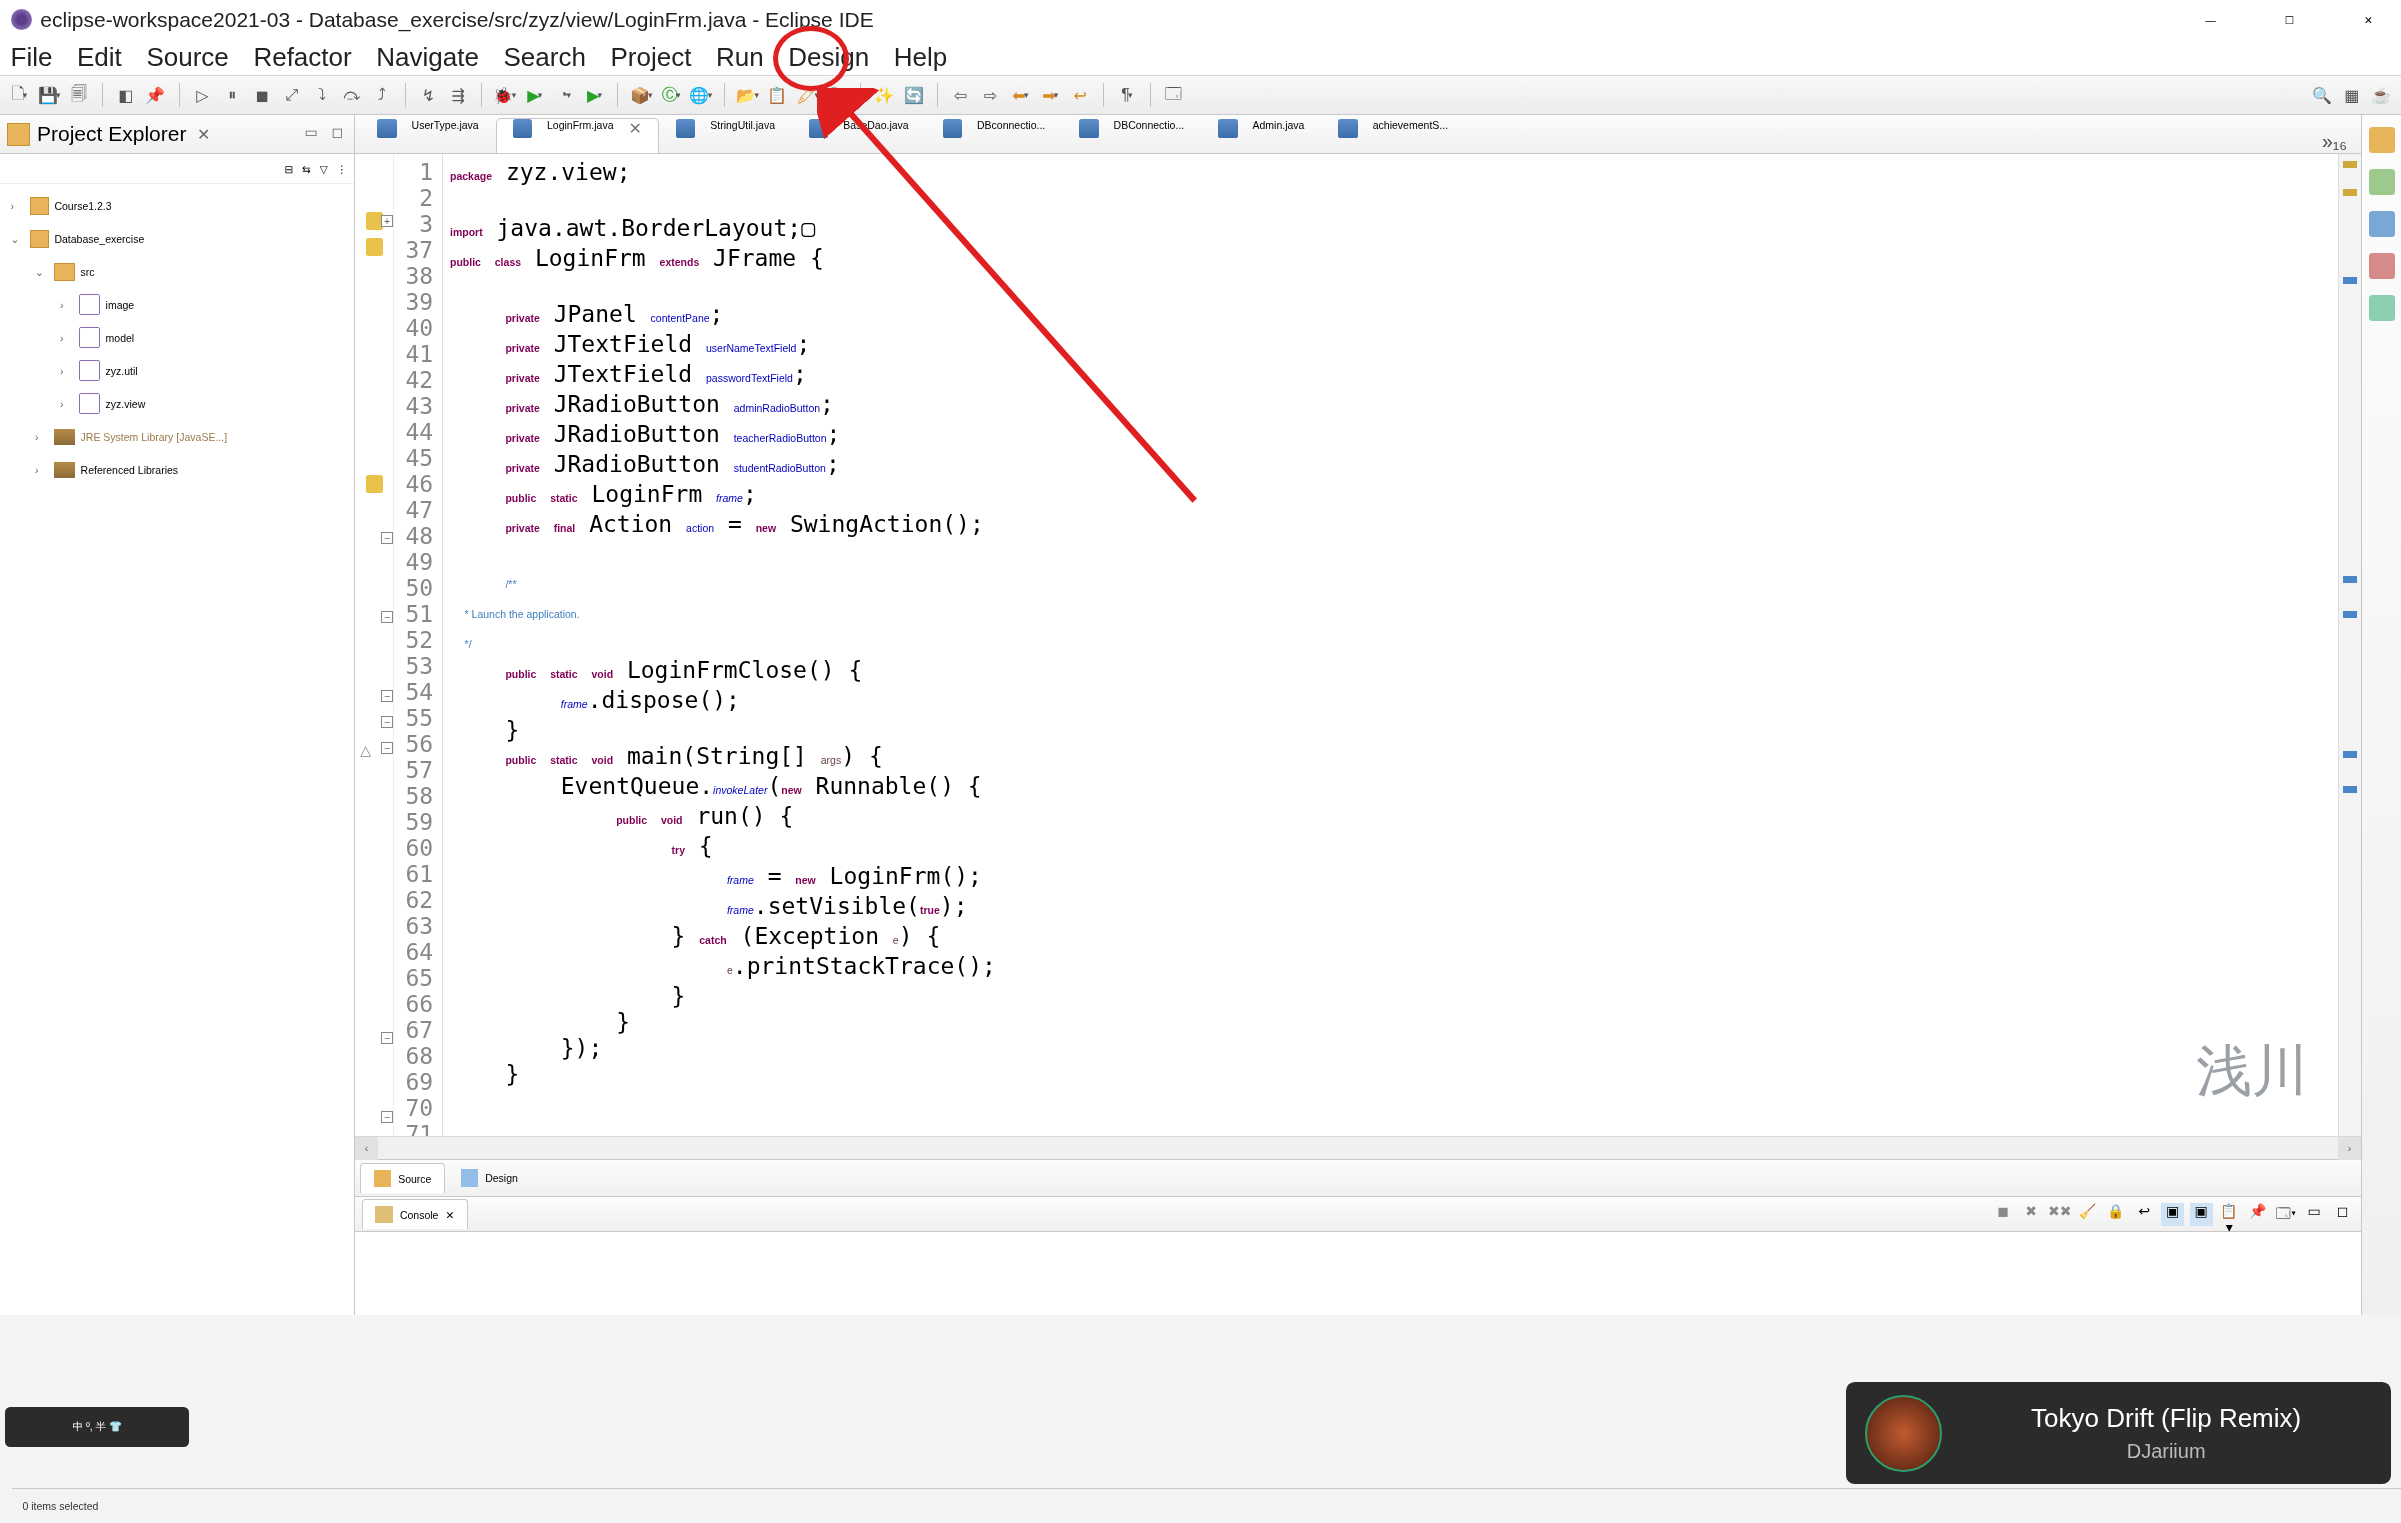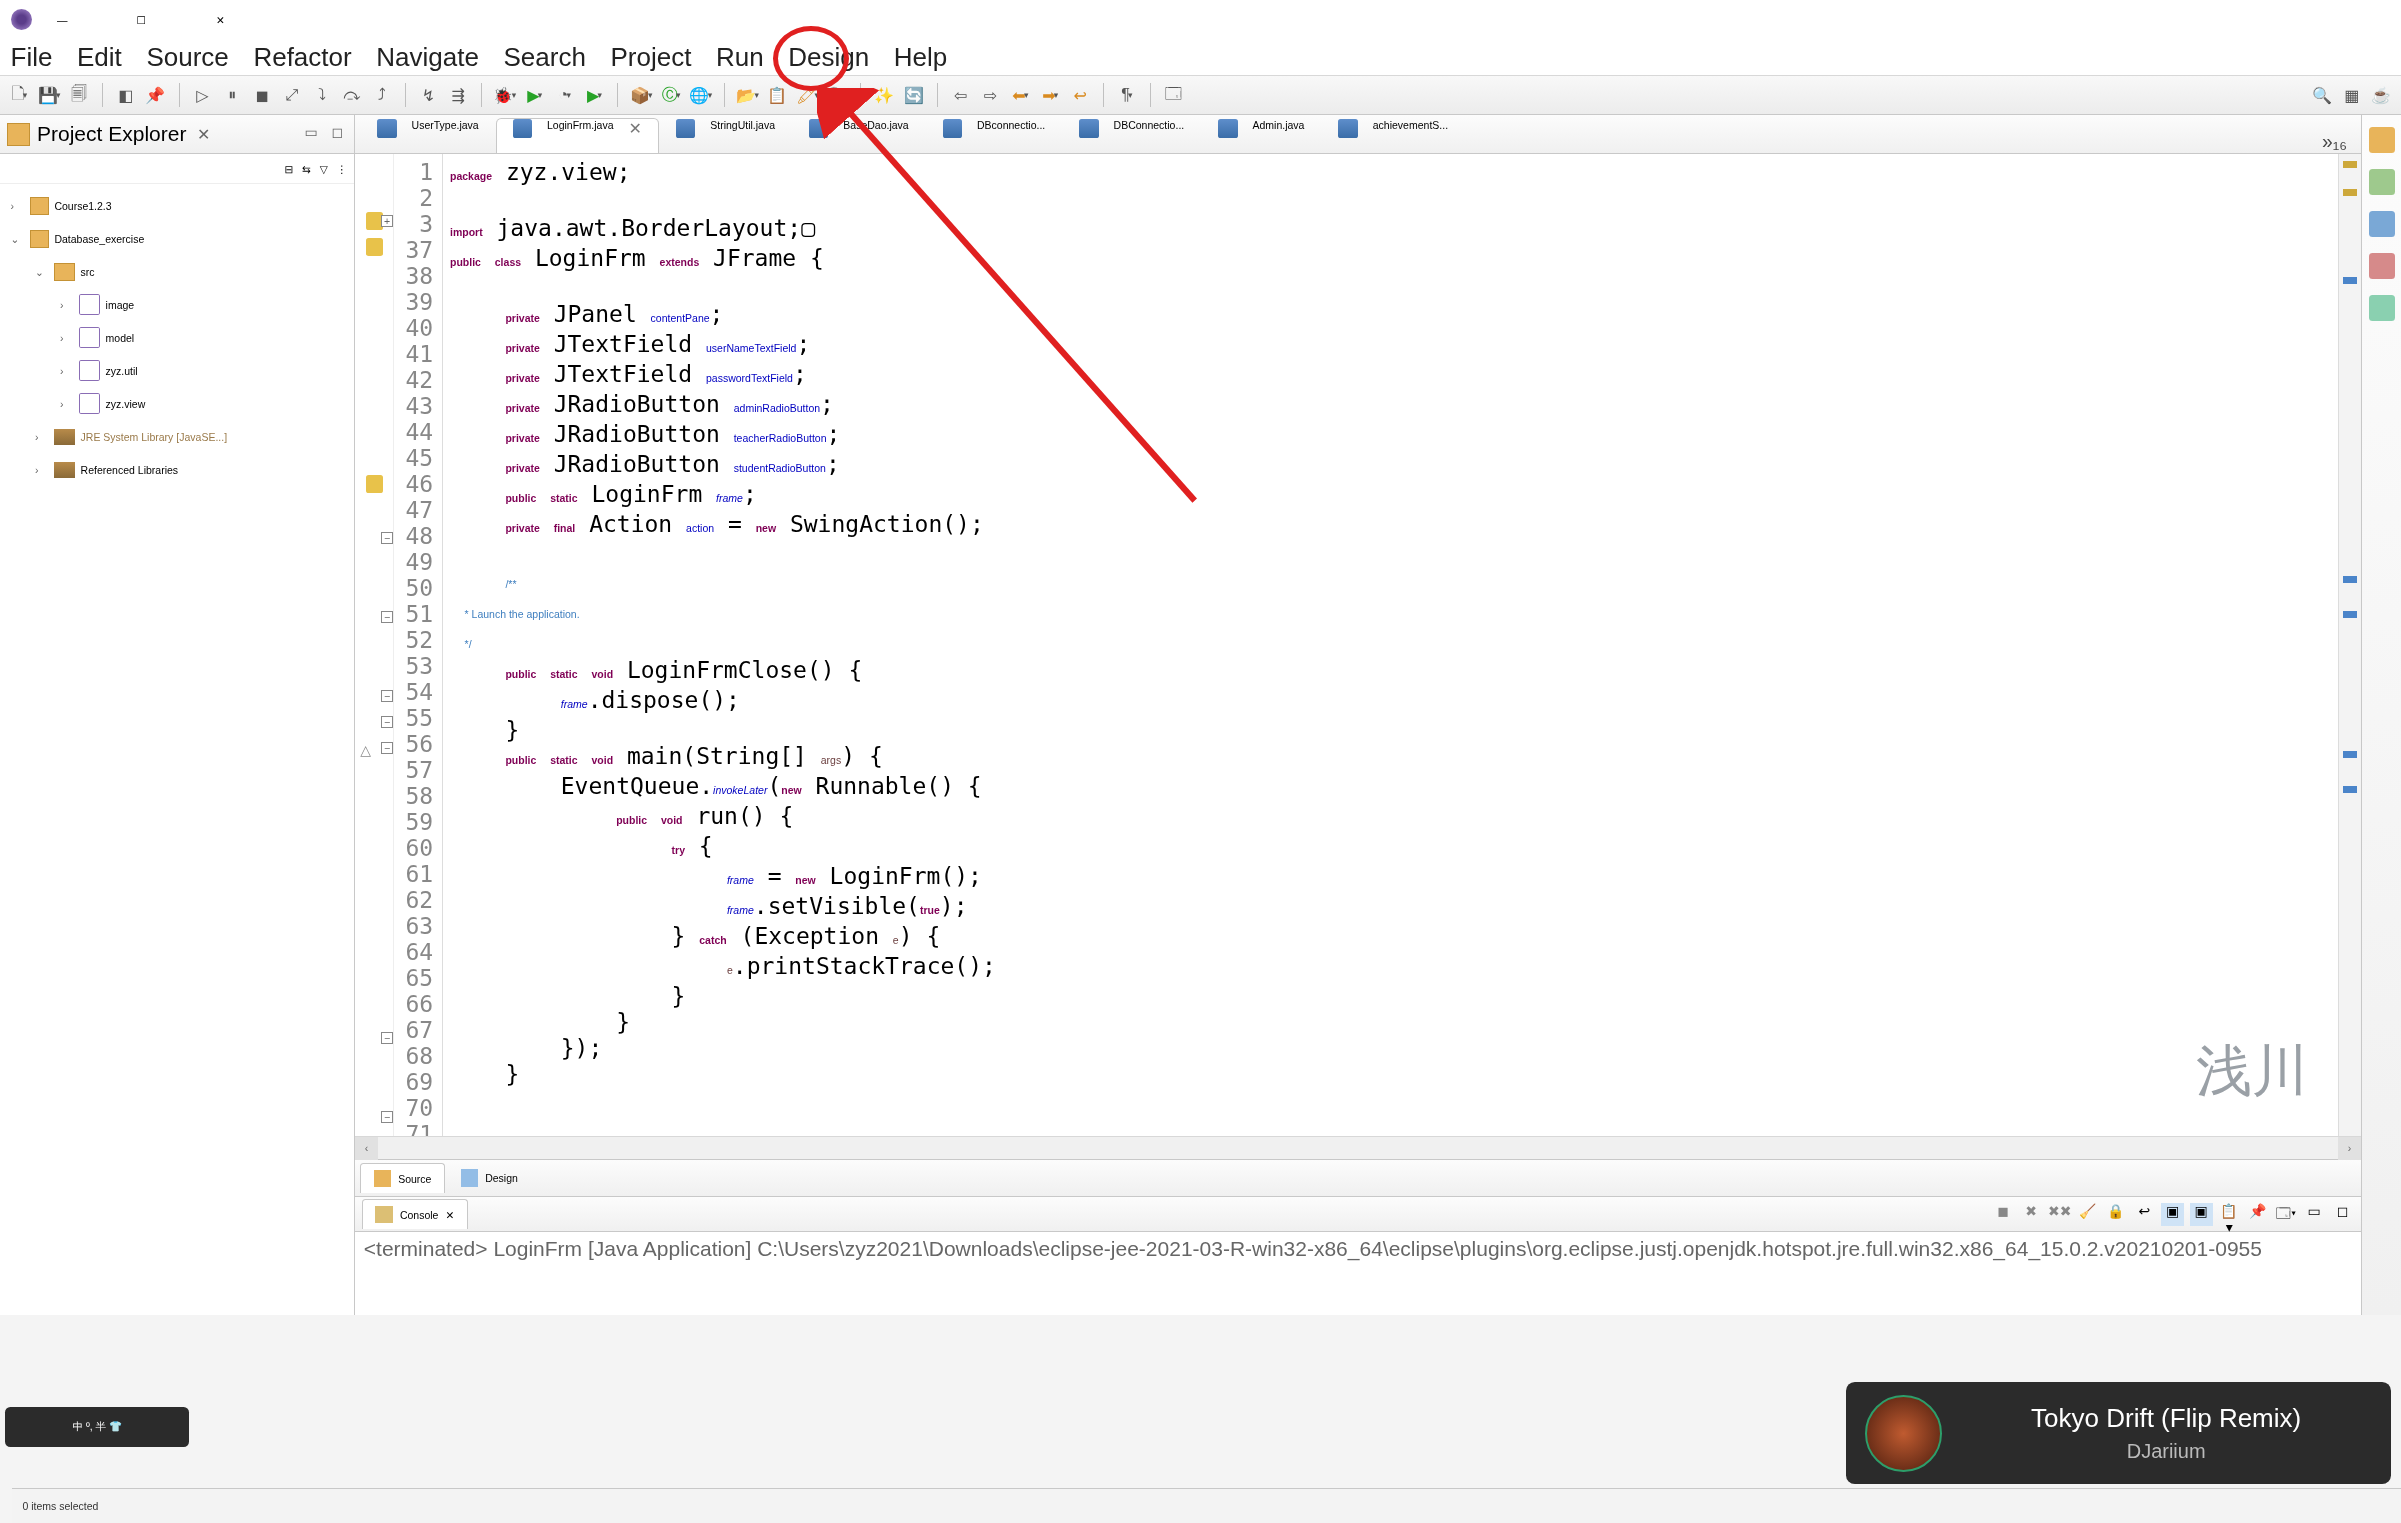--- a/index.html
+++ b/index.html
@@ -118,20 +118,21 @@
   .marker-col { position:relative; }
   .marker { position:absolute; left:10.5px; width:17.6px; height:17.6px; border-radius:2.6px; }
   .m-warn { background:#e8c24a; }
   .fold-box { position:absolute; left:26px; width:12.3px; height:12.3px; background:#fff; border:0.9px solid #888; font-size:10.5px; line-height:10.5px; text-align:center; color:#666; }
 </style>
 </head>
 <body>
 
 <div class="titlebar">
   <div class="eclipse-icon"></div>
+  <div class="title-text">eclipse-workspace2021-03 - Database_exercise/src/zyz/view/LoginFrm.java - Eclipse IDE</div>
   <div class="winbtns">
     <div class="winbtn">—</div>
     <div class="winbtn">☐</div>
     <div class="winbtn">✕</div>
   </div>
 </div>
 
 <div class="menubar" id="menubar">
     <span class="menuitem">File</span>
     <span class="menuitem">Edit</span>
@@ -449,21 +450,20 @@
         <span class="ctb">🔒</span>
         <span class="ctb">↩</span>
         <span class="ctb" style="background:#cfe3f6">▣</span>
         <span class="ctb" style="background:#cfe3f6">▣</span>
         <span class="ctb">📋▾</span>
         <span class="ctb">📌</span>
         <span class="ctb">🗔▾</span>
         <span class="ctb">▭</span>
         <span class="ctb">◻</span>
       </div>
-      <div class="console-body">&lt;terminated&gt; LoginFrm [Java Application] C:\Users\zyz2021\Downloads\eclipse-jee-2021-03-R-win32-x86_64\eclipse\plugins\org.eclipse.justj.openjdk.hotspot.jre.full.win32.x86_64_15.0.2.v20210201-0955</div>
     </div>
 
   </div>
 
   <div class="rightstack">
     <div class="rsico" style="background:#e8b45a"></div>
     <div class="rsico" style="background:#9ec98d"></div>
     <div class="rsico" style="background:#7aa8d6"></div>
     <div class="rsico" style="background:#d68a8a"></div>
     <div class="rsico" style="background:#8ad0b0"></div>

